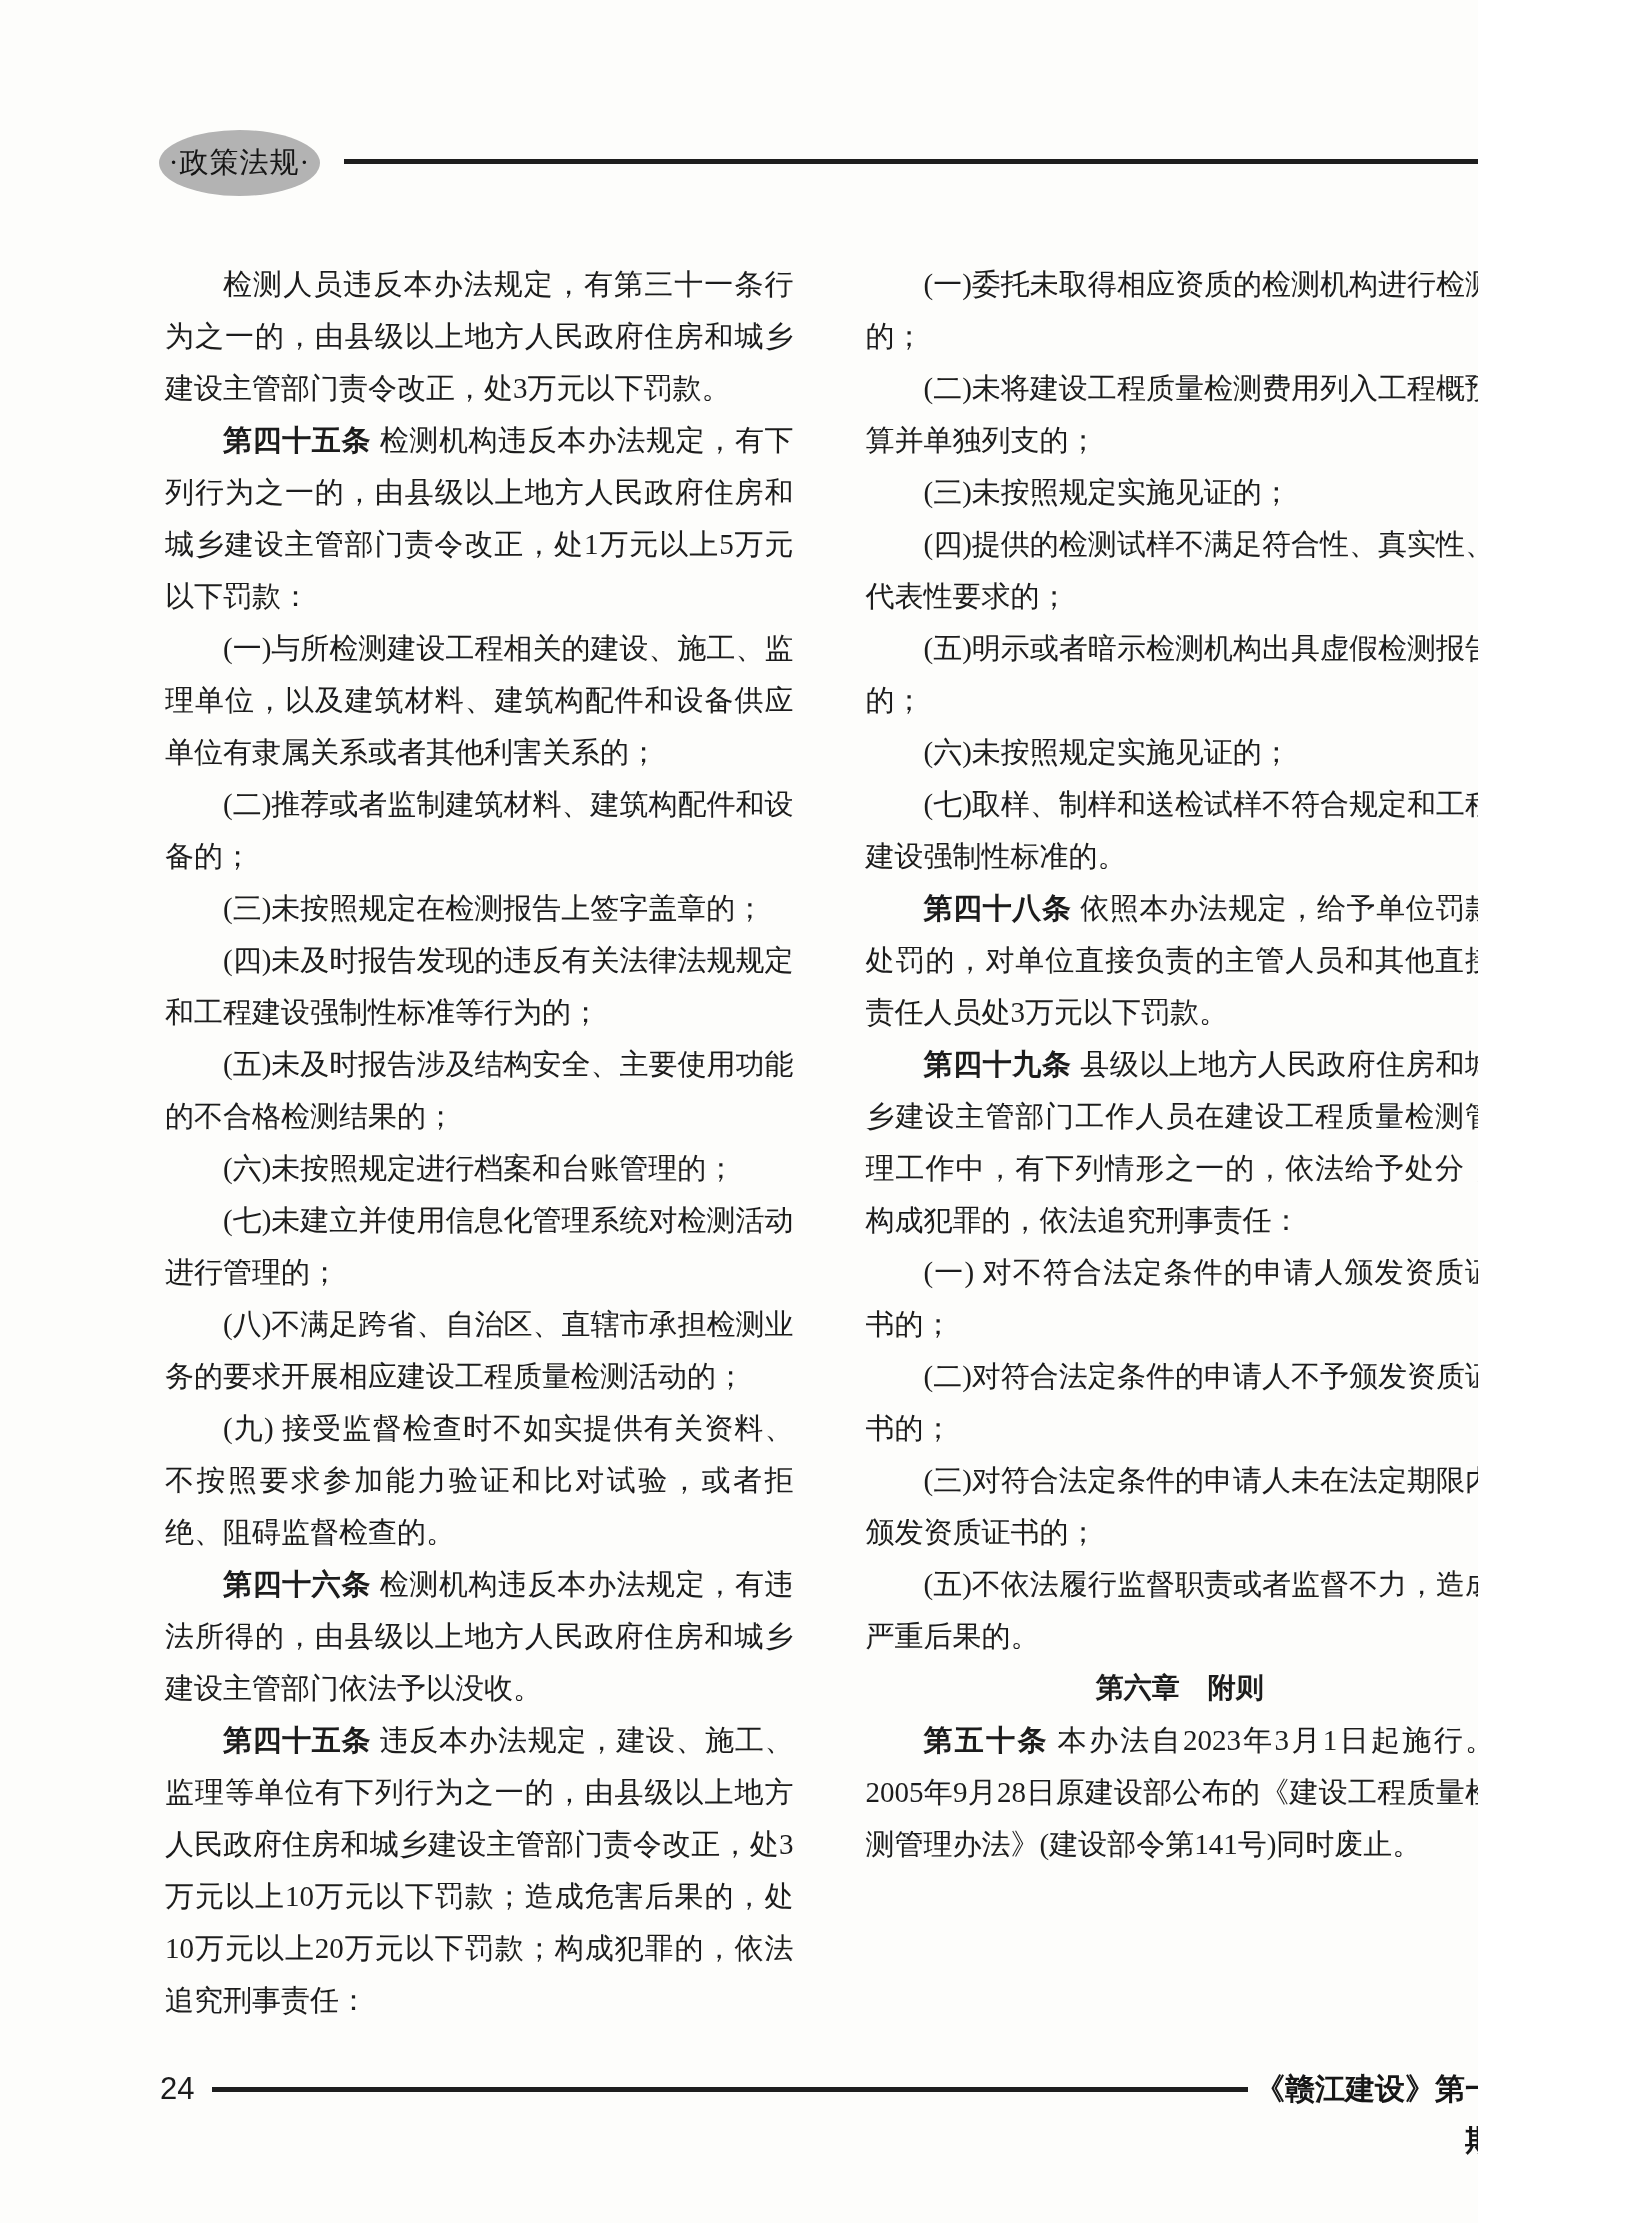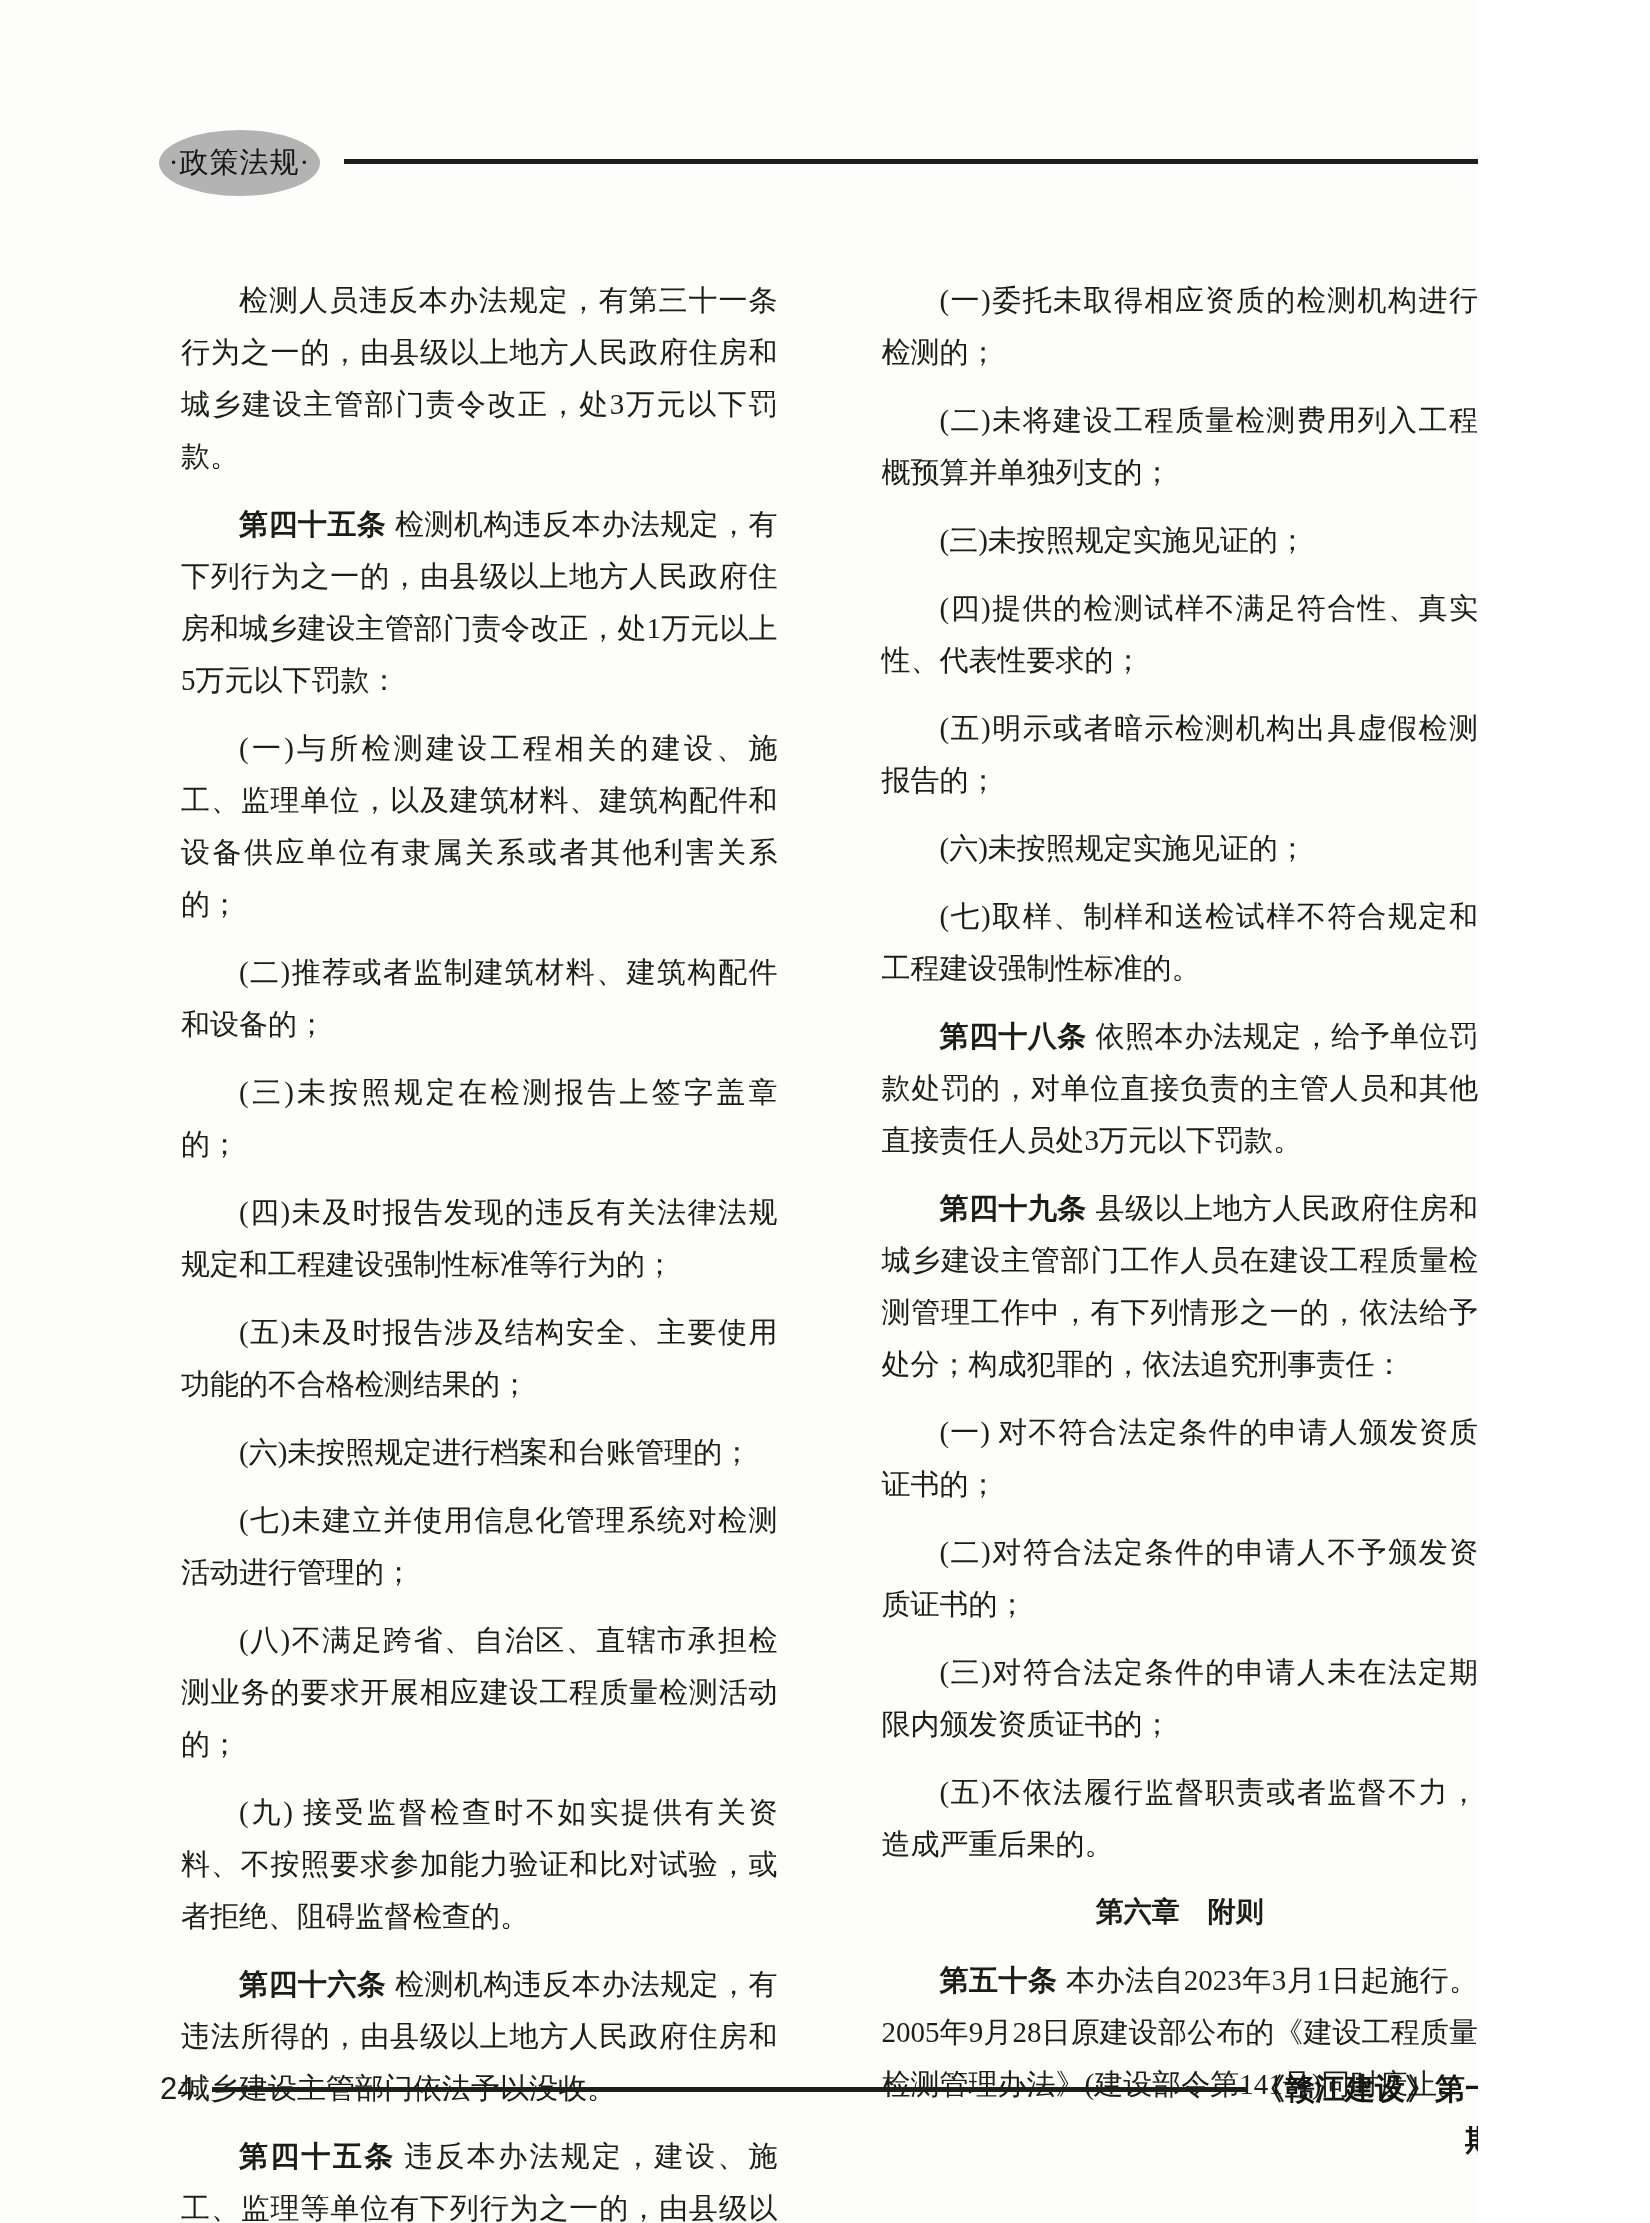--- a/index.html
+++ b/index.html
@@ -52,21 +52,21 @@
     gap: 72px;
   }
   .column {
     width: 629px;
     font-size: 29px;
     line-height: 52px;
     text-align: justify;
     text-align-last: left;
   }
   .column p {
-    margin: 16px;
+    margin: 0;
     text-indent: 2em;
   }
   .column p b {
     font-weight: 700;
     font-family: "Liberation Sans", "DejaVu Sans", sans-serif;
     margin-right: 0.3em;
   }
   .column p.chapter {
     text-indent: 0;
     text-align: center;

